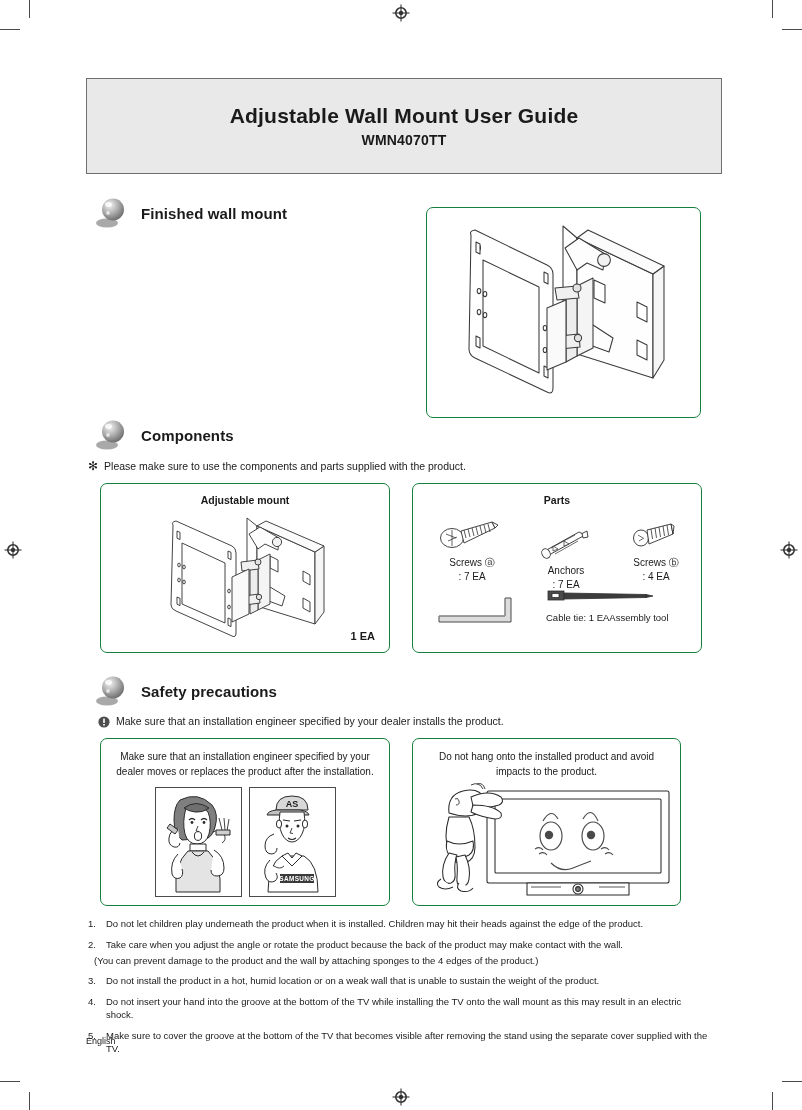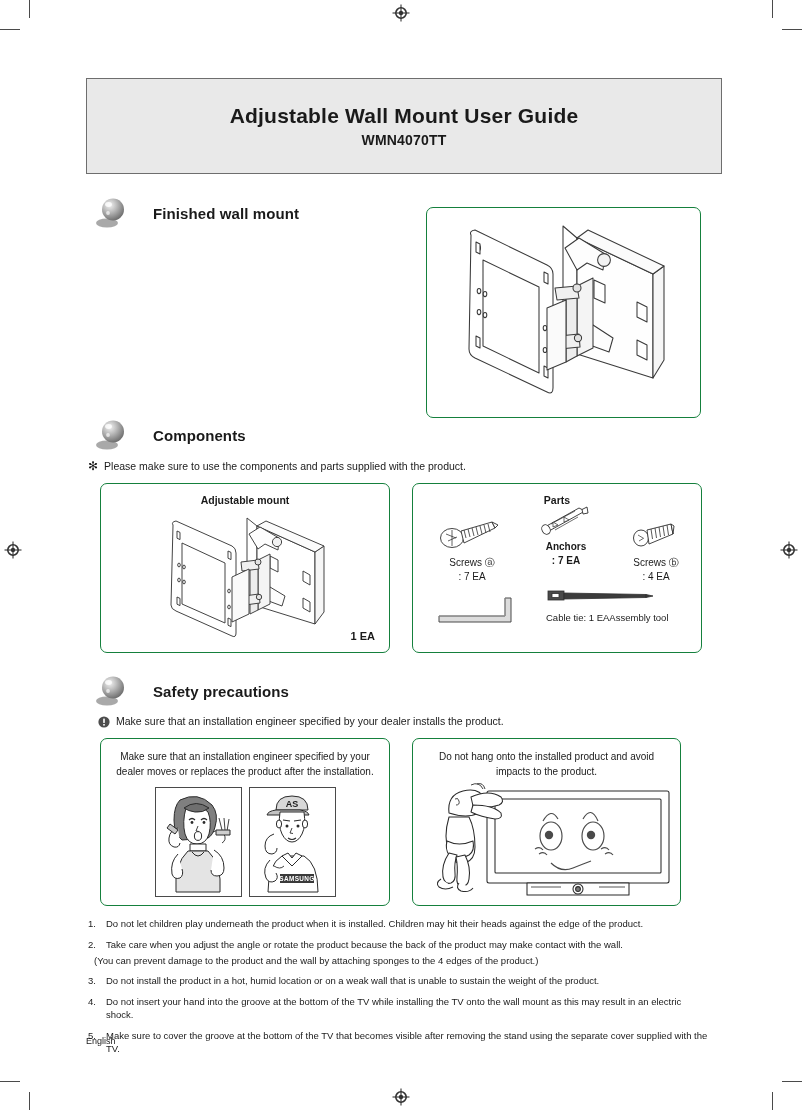--- a/index.html
+++ b/index.html
@@ -52,21 +52,21 @@
     font-size: 14px;
     font-weight: bold;
     letter-spacing: .2px;
     line-height: 1.45;
   }
 
   
   .section-head {
     display: flex;
     align-items: center;
-    gap: 24px;
+    gap: 12px;
   }
   .ball-icon { width: 34px; height: 34px; flex: 0 0 34px; }
   .ball-icon svg { display: block; }
   .section-title {
     font-size: 15px;
     font-weight: bold;
     letter-spacing: .1px;
   }
 
   
@@ -346,21 +346,21 @@
               <path d="M47 9 l2 8"></path>
             <path d="M51 8 l2 8"></path>
           </g>
           <path d="M55 6 L61 9 L58 12 Z" fill="#ffffff"></path>
         </g>
       </svg>
       <div class="part-label">Screws ⓐ</div>
       <div class="part-label">: 7 EA</div>
     </div>
 
-    <div style="position:absolute; left:110px; top:16px; width:86px;font-weight:bold;">
+    <div style="position:absolute; left:110px; top:40px; width:86px;">
       <svg class="art" width="70" height="40" viewBox="0 0 70 40" style="margin:0 auto;">
         <g stroke="#2f2f2f" stroke-width=".9" fill="#ffffff">
           <path d="M12 28 L48 8 L54 11 L18 31 Z"></path>
           <ellipse cx="15" cy="29.5" rx="4" ry="5" transform="rotate(-28 15 29.5)"></ellipse>
           <path d="M51 9.5 L56 7 L57 13 L52 14 Z"></path>
           <path d="M20 24 L44 11" stroke-width=".7"></path>
           <path d="M24 30 L47 17" stroke-width=".7"></path>
           <path d="M22 22 L27 25 L22 27 Z" fill="#ffffff" stroke-width=".7"></path>
           <path d="M33 17 L38 20 L33 22 Z" fill="#ffffff" stroke-width=".7"></path>
         </g>

